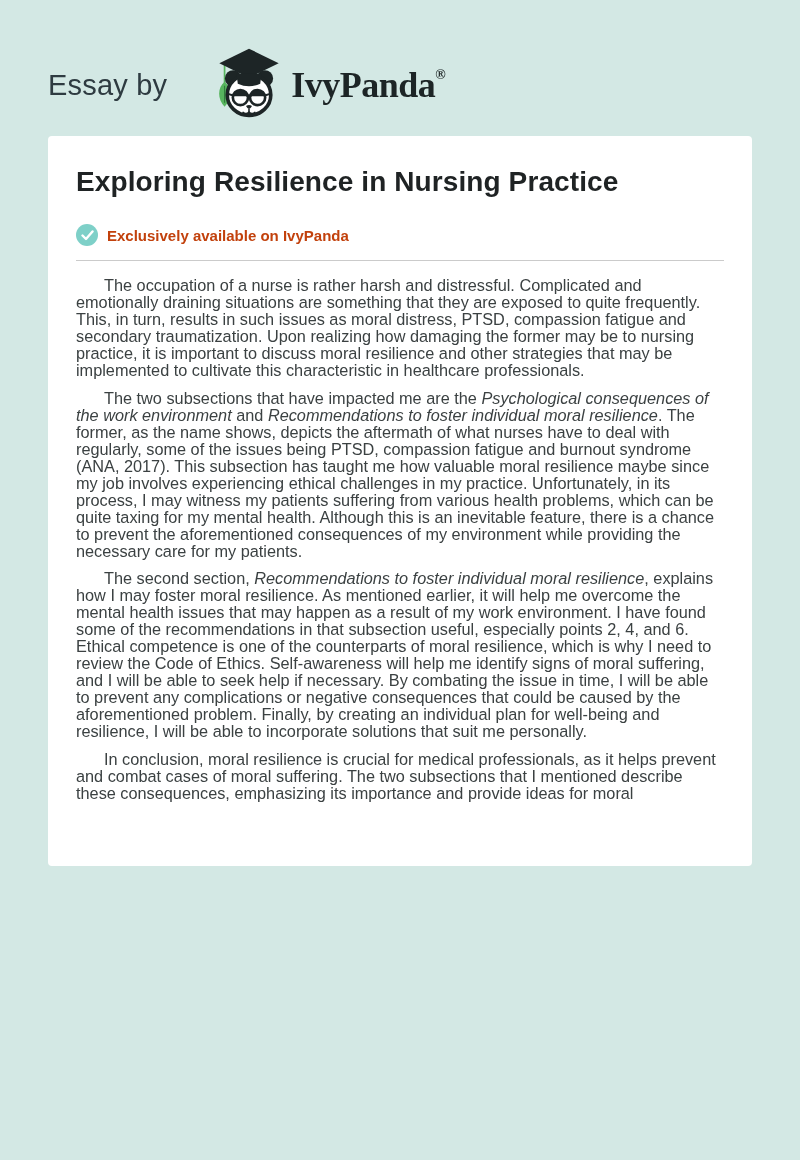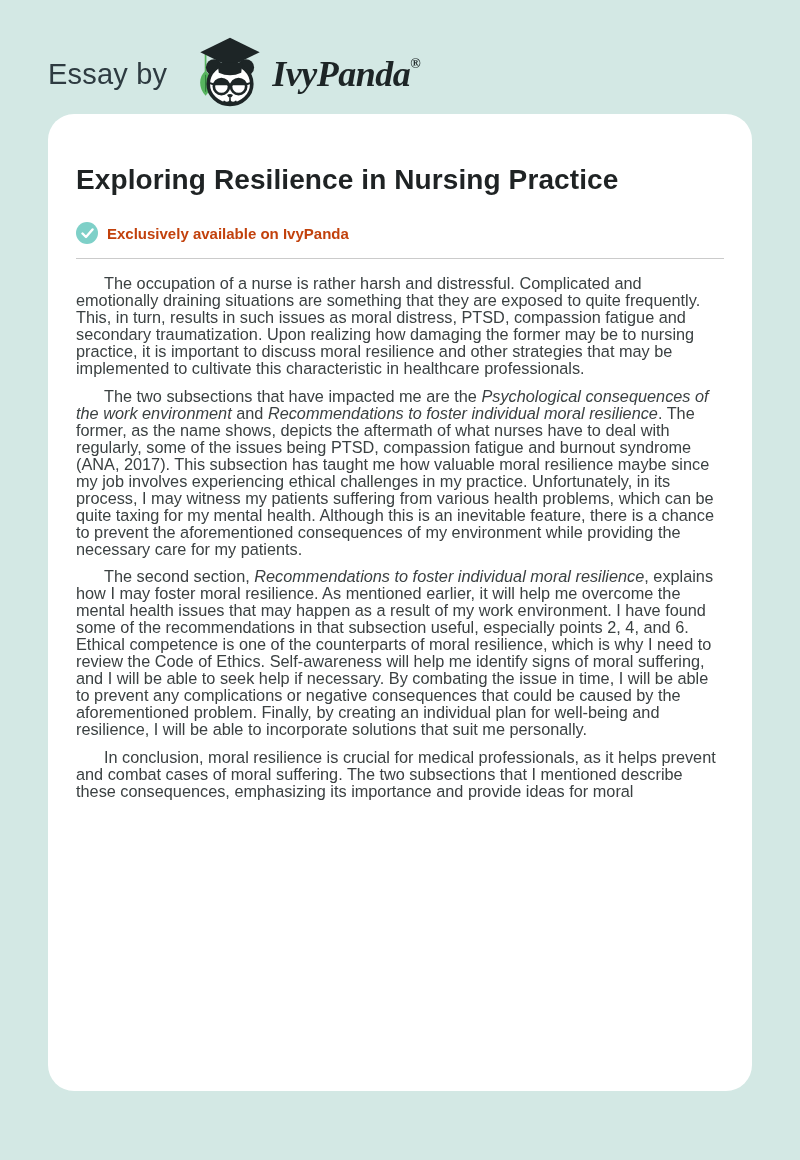--- a/index.html
+++ b/index.html
@@ -9,41 +9,42 @@
     background:#d3e8e4;
     width:800px; height:1160px;
     overflow:hidden;
   }
   .page { width:800px; height:1160px; background:#d3e8e4; }
 
   
   .header {
     display:flex; align-items:center;
     padding:34px 28px 0 48px;
-    height:114px;
+    height:136px;
+    gap:19px;
   }
   .essay-by {
     font-size:29px; color:#2e3b41; letter-spacing:0.2px;
     margin-right:30px;
   }
-  .logo { display:flex; align-items:center; gap:9px; text-decoration:none; cursor:pointer;font-style:italic; }
+  .logo { display:flex; align-items:center; gap:9px; text-decoration:none; cursor:pointer; }
   .logo svg { display:block; }
   .wordmark {
     font-family:"Liberation Serif", serif;
     font-weight:700; font-size:36px; color:#1d2526;
     letter-spacing:-0.5px; line-height:1;
   }
   .wordmark sup { font-size:14px; font-weight:700; vertical-align:18px; letter-spacing:0; }
 
   
   .card {
     margin:0 48px; background:#ffffff;
-    border-radius:26px;
-    padding:48px 28px 28px 28px;
-    height:977px; overflow:hidden;
+    border-radius:4px;
+    padding:28px 28px 28px 28px;
+    height:730px; overflow:hidden;
   }
   .title {
     font-size:28px; font-weight:700; color:#1f2324;
     line-height:36px; margin:0 0 24px 0; letter-spacing:0.1px;
   }
   .badge { display:flex; align-items:center; gap:9px; margin:0 0 14px 0; height:22px; }
   .check {
     width:22px; height:22px; border-radius:50%;
     background:#7ed0c8; flex:0 0 22px;
     display:flex; align-items:center; justify-content:center;

